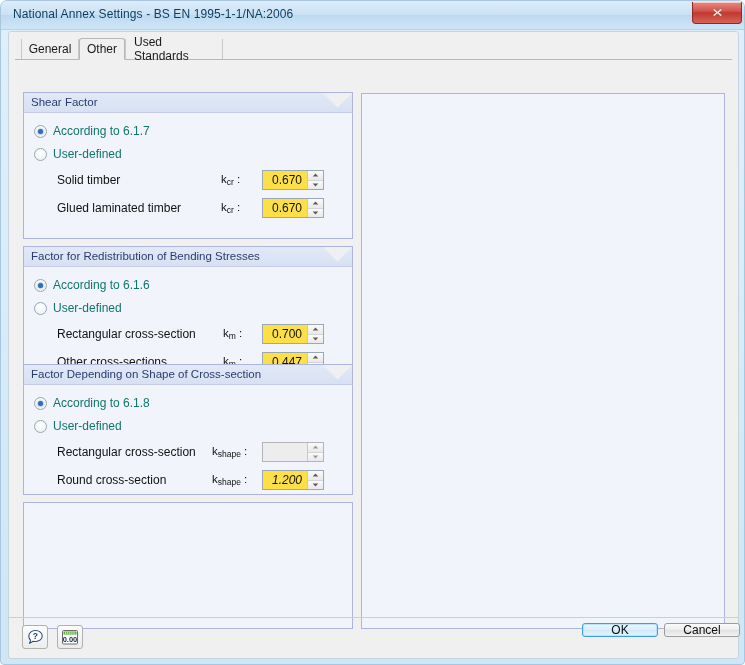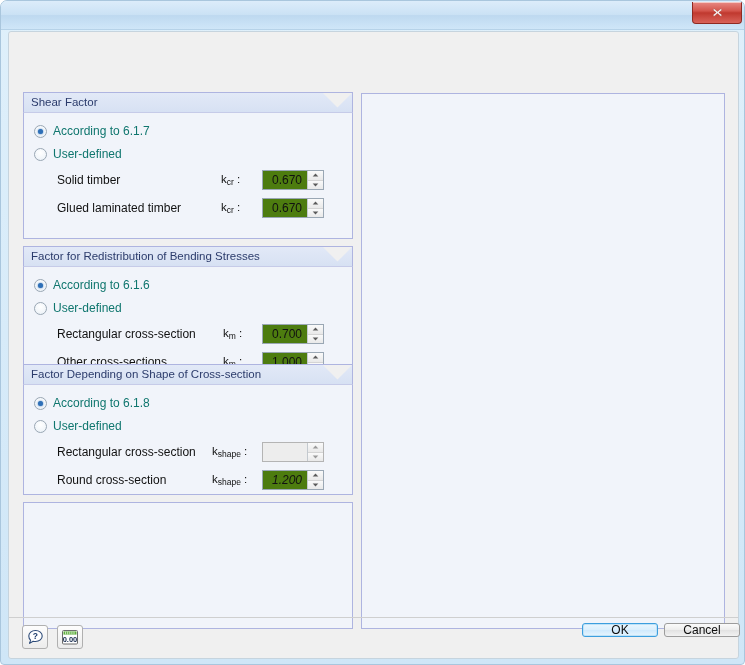--- a/index.html
+++ b/index.html
@@ -218,21 +218,21 @@
     position: relative;
     top: 2px;
   }
 
   .spin {
     position: absolute;
     top: 0;
     width: 62px;
     height: 20px;
     box-sizing: border-box;
-    background: #4d7c0f;
+    background: #fde047;
     border: 1px solid #9aa7b4;
     display: flex;
     align-items: stretch;
   }
   .spin.disabled { background: #ededed; border-color: #b4b4b4; }
   .spin-value {
     flex: 1;
     display: flex;
     align-items: center;
     justify-content: flex-end;
@@ -311,29 +311,41 @@
     border: 1px solid #3c9ede;
     box-shadow: 0 0 0 1px #bfe2f7 inset;
   }
 </style>
 </head>
 <body>
 
 <div class="window">
 
   <div class="titlebar">
+    <div class="title-text">National Annex Settings - BS EN 1995-1-1/NA:2006</div>
     <div class="close-btn">
       <svg width="11" height="11" viewBox="0 0 11 11">
         <path d="M2 1.6 L5.5 4.6 L9 1.6 L10 3 L6.8 5.5 L10 8 L9 9.4 L5.5 6.4 L2 9.4 L1 8 L4.2 5.5 L1 3 Z" fill="#ffffff" stroke="#8f2a22" stroke-width="0.4"></path>
       </svg>
     </div>
   </div>
 
   <div class="client">
 
+    <div class="tabstrip">
+      <div class="tab" style="left:6px;width:58px;">
+        <span>General</span>
+      </div>
+      <div class="tab active" style="left:64px;width:46px;">
+        <span>Other</span>
+      </div>
+      <div class="tab" style="left:110px;width:98px;">
+        <span>Used Standards</span>
+      </div>
+    </div>
 
     <div class="tabpage">
 
       <div class="group" style="top:34px;height:146px;">
         <div class="group-header">
           <div class="group-title">Shear Factor</div>
         </div>
         <div class="group-body">
 
           <div class="radio-row" style="left:10px;top:11px;">
@@ -422,21 +434,21 @@
                     </svg>
                 </div>
               </div>
             </div>
           </div>
 
           <div class="field-row" style="top:85px;">
             <div class="field-label">Other cross-sections</div>
             <div class="field-sym" style="left:199px;">k<sub>m</sub> :</div>
             <div class="spin" style="left:238px;">
-              <div class="spin-value">1.000</div>
+              <div class="spin-value">0.447</div>
               <div class="spin-buttons">
                 <div class="spin-btn">
                   <svg width="7" height="4" viewBox="0 0 7 4">
                       <path d="M3.5 0.5 L6.3 3.5 L0.7 3.5 Z" fill="#5a5a5a"></path>
                     </svg>
                 </div>
                 <div class="spin-btn">
                   <svg width="7" height="4" viewBox="0 0 7 4">
                       <path d="M3.5 3.5 L0.7 0.5 L6.3 0.5 Z" fill="#5a5a5a"></path>
                     </svg>

